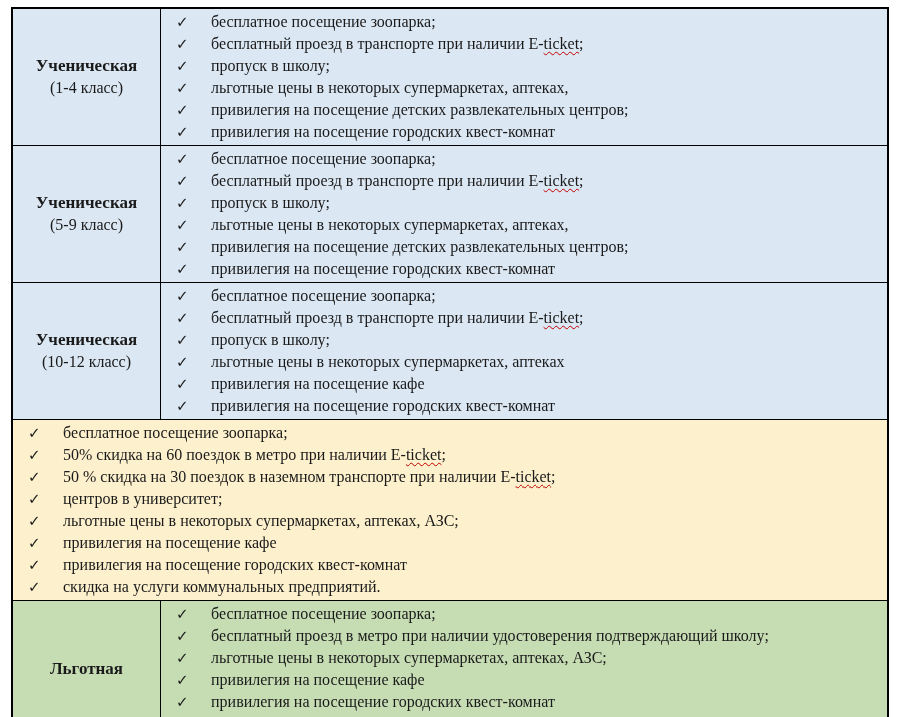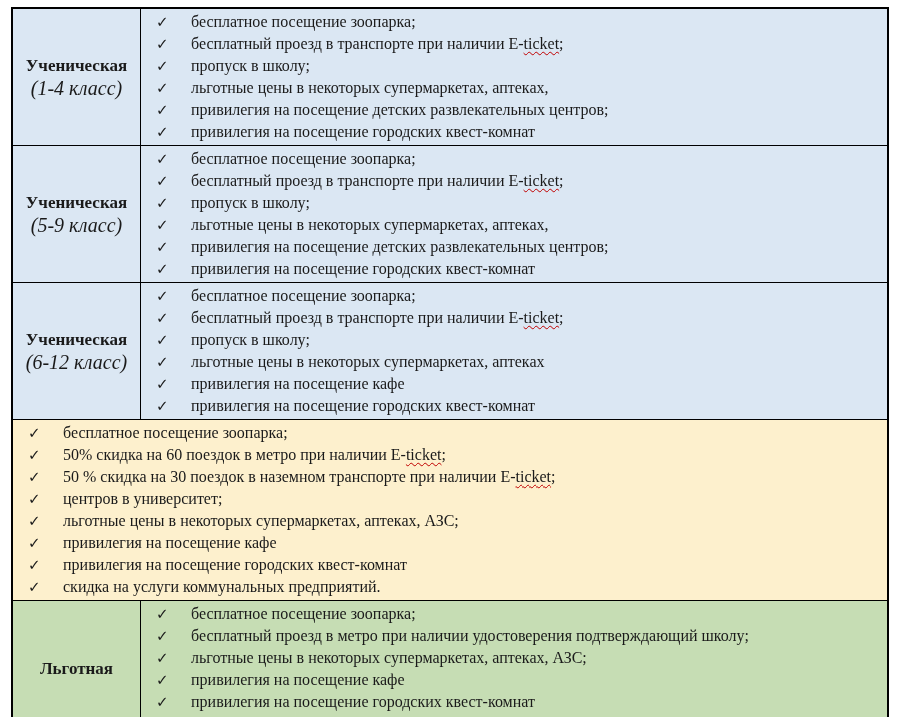--- a/index.html
+++ b/index.html
@@ -26,39 +26,38 @@
     box-sizing: border-box;
   }
   .row:last-child { border-bottom: none; }
   .row:nth-child(1) { min-height: 136px; }
   .row:nth-child(2) { min-height: 133px; }
   .row:nth-child(3) { min-height: 128px; }
   .row:nth-child(4) { min-height: 171px; }
   .row:nth-child(5) { min-height: 124px; }
 
   .label-cell {
-    width: 128px;
+    width: 148px;
     flex-shrink: 0;
     box-sizing: border-box;
     border-right: 1px solid #000000;
     display: flex;
     flex-direction: column;
     justify-content: center;
     align-items: center;
     text-align: center;
     padding: 4px 2px;
   }
   .type-name {
     font-weight: bold;
     font-size: 17px;
     line-height: 22px;
   }
   .type-grade {
-    font-style: italic;
-    font-size: 20px;
+    font-size: 16px;
     line-height: 22px;
     text-align: right;
   }
   .items-cell {
     flex: 1;
     display: flex;
     flex-direction: column;
     justify-content: center;
     padding: 2px 6px 2px 0;
     box-sizing: border-box;
@@ -161,21 +160,21 @@
             <li class="benefit">
               <span class="check">✓</span>
               <span class="benefit-text">привилегия на посещение городских квест-комнат</span>
             </li>
           </ul>
         </div>
       </div>
       <div class="row" style="background: rgb(219, 231, 243);">
         <div class="label-cell">
           <div class="type-name">Ученическая</div>
-          <div class="type-grade">(6-12 класс)</div>
+          <div class="type-grade">(10-12 класс)</div>
         </div>
         <div class="items-cell">
           <ul class="benefits">
             <li class="benefit">
               <span class="check">✓</span>
               <span class="benefit-text">бесплатное посещение зоопарка;</span>
             </li>
             <li class="benefit">
               <span class="check">✓</span>
               <span class="benefit-text">бесплатный проезд в транспорте при наличии E-<span class="misspelled">ticket</span>;</span>

